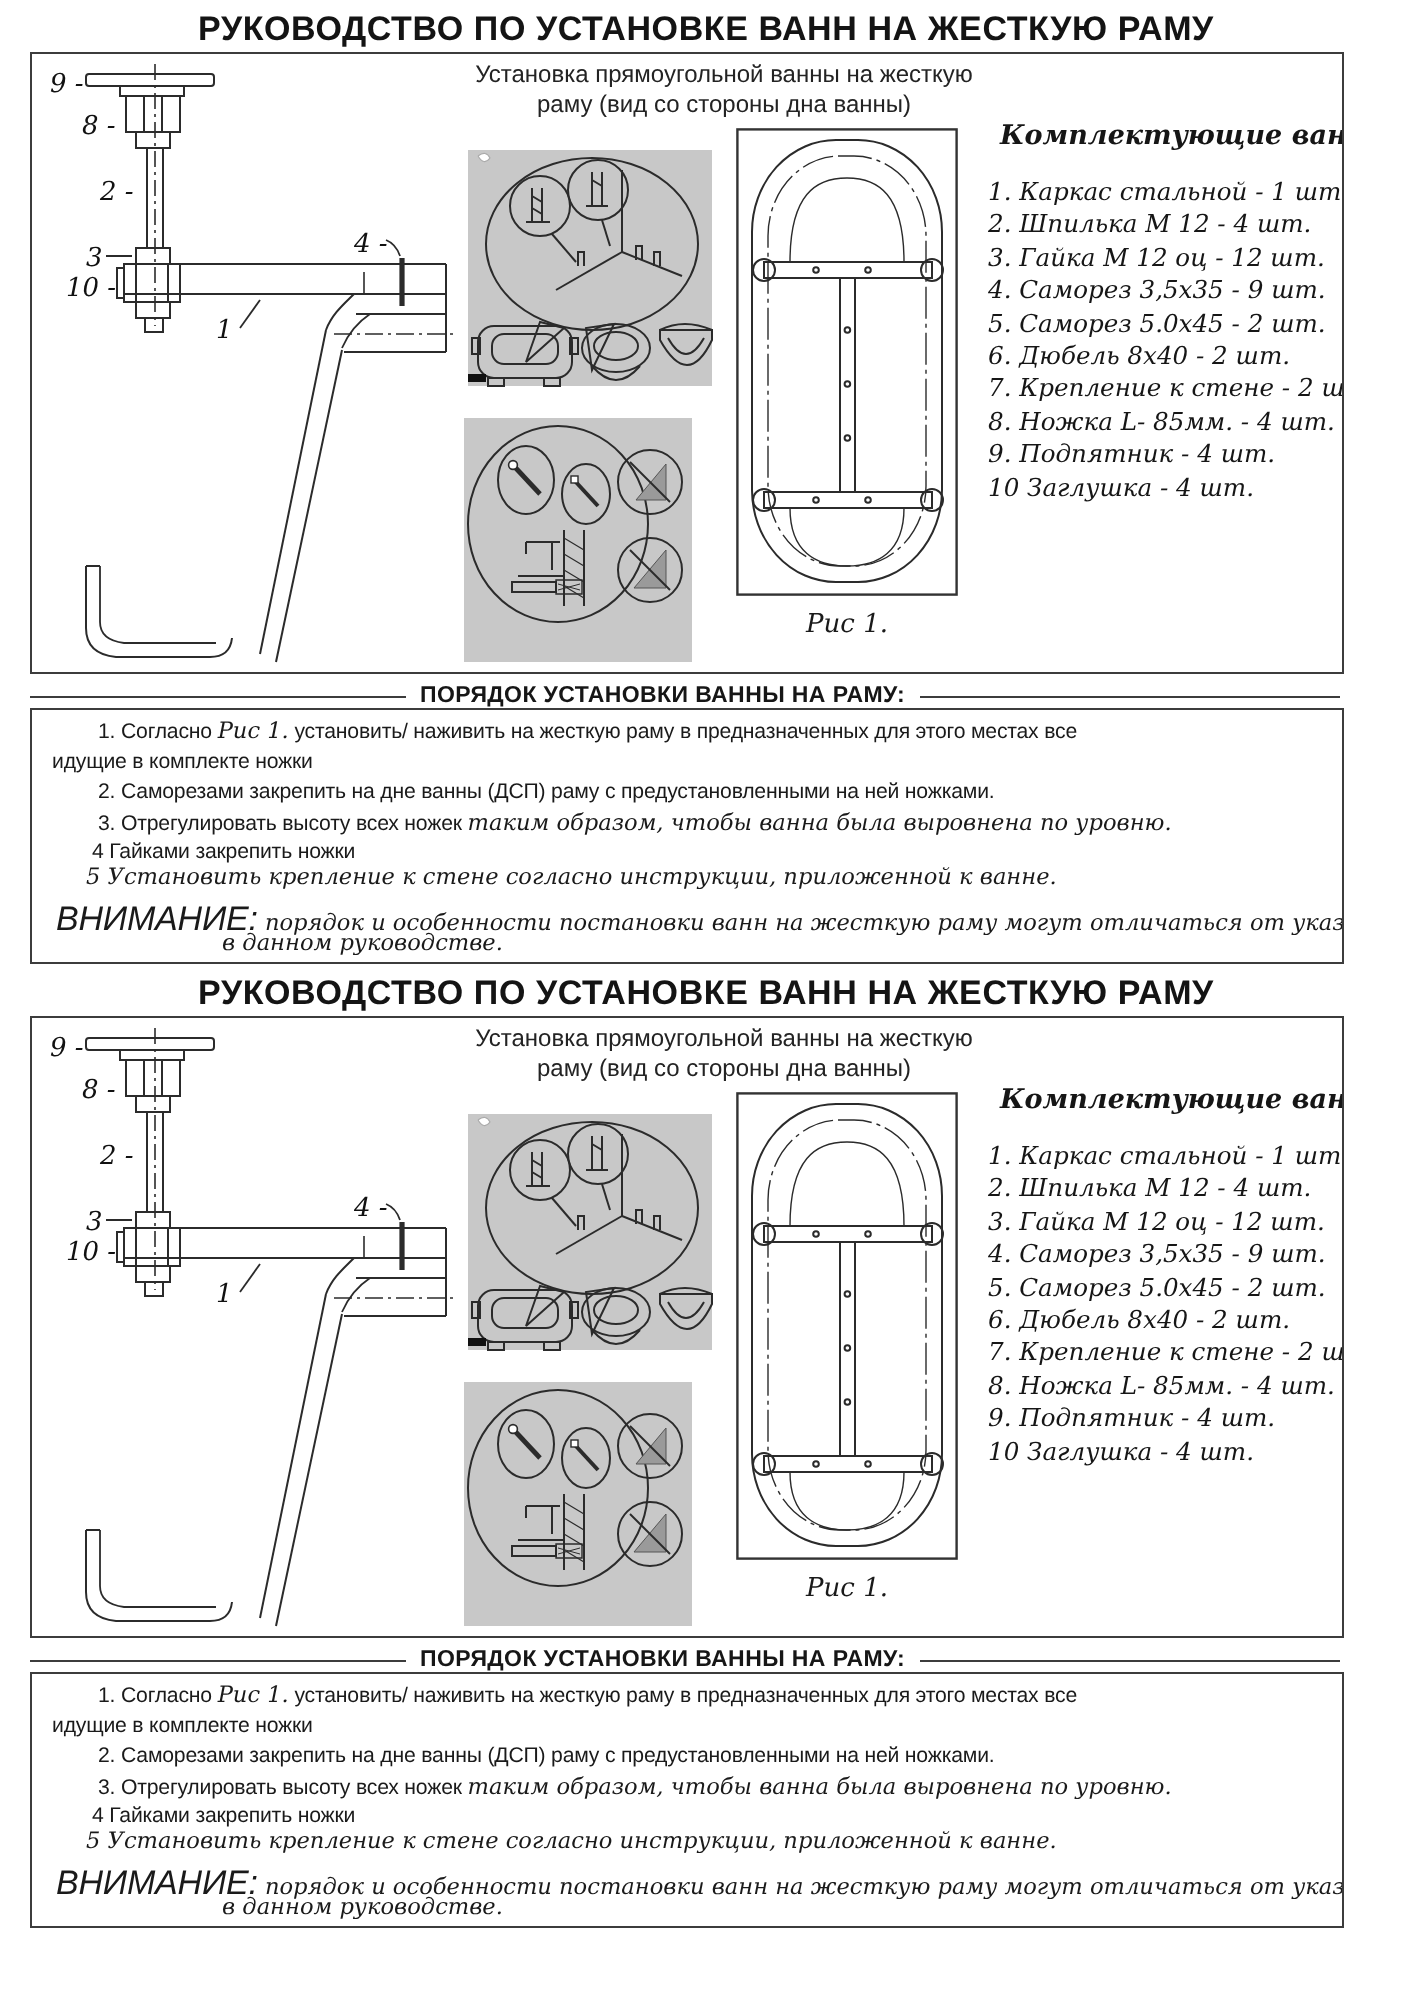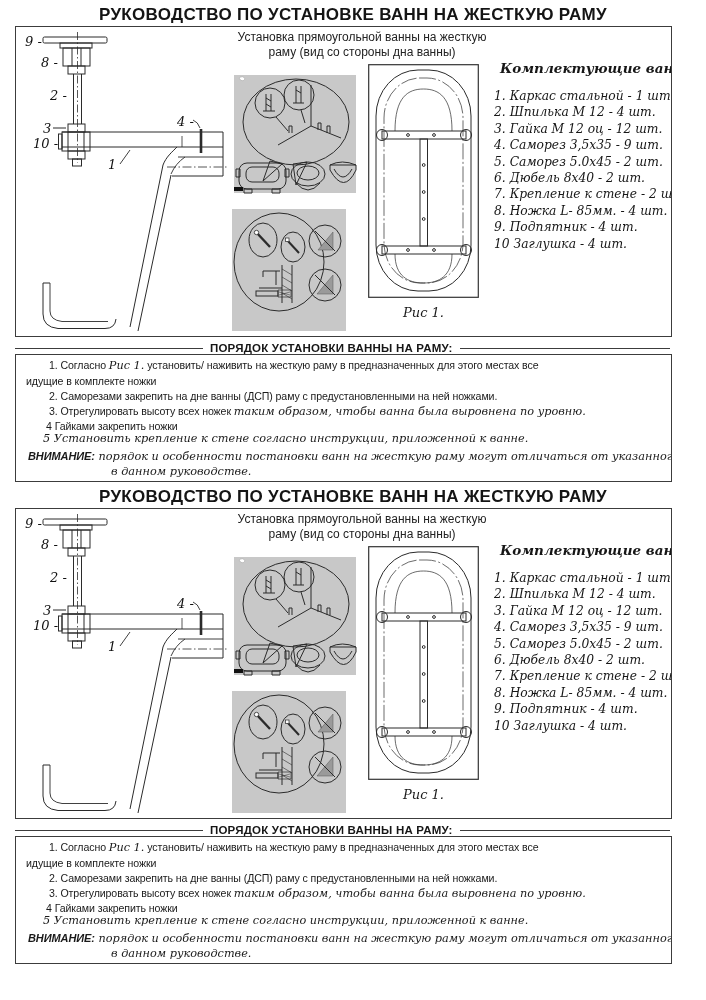--- a/index.html
+++ b/index.html
@@ -32,21 +32,21 @@
   .order-heading .rule{border-top:1.4px solid #3c3c3c;height:0;}
   .order-heading .rule.l{flex:0 0 188px;}
   .order-heading .rule.r{flex:1;}
   .order-heading .oh-text{font-size:11.5px;font-weight:700;letter-spacing:.2px;
     padding:0 7px;white-space:nowrap;color:#161616;}
 
   .instr-box{position:absolute;left:15px;top:342px;width:655px;height:126px;
     border:1.4px solid #3c3c3c;overflow:hidden;margin-top:12px;}
   .iline{position:absolute;font-size:10.6px;letter-spacing:-.1px;white-space:nowrap;color:#1a1a1a;}
   .script{font-family:"DejaVu Serif",serif;font-style:italic;font-size:11.3px;letter-spacing:0;}
-  .warn-label{font-style:italic;font-weight:700;font-size:11px;text-align:right;}
+  .warn-label{font-style:italic;font-weight:400;font-size:17px;text-align:right;}
 
   svg .ink{stroke:#2b2b2b;fill:none;stroke-width:1;}
   svg text.lbl{font-family:"DejaVu Serif",serif;font-style:italic;font-size:13px;fill:#111;stroke:none;}
 </style>
 </head>
 <body>
 
 <div id="page">
   <section class="copy">
 

